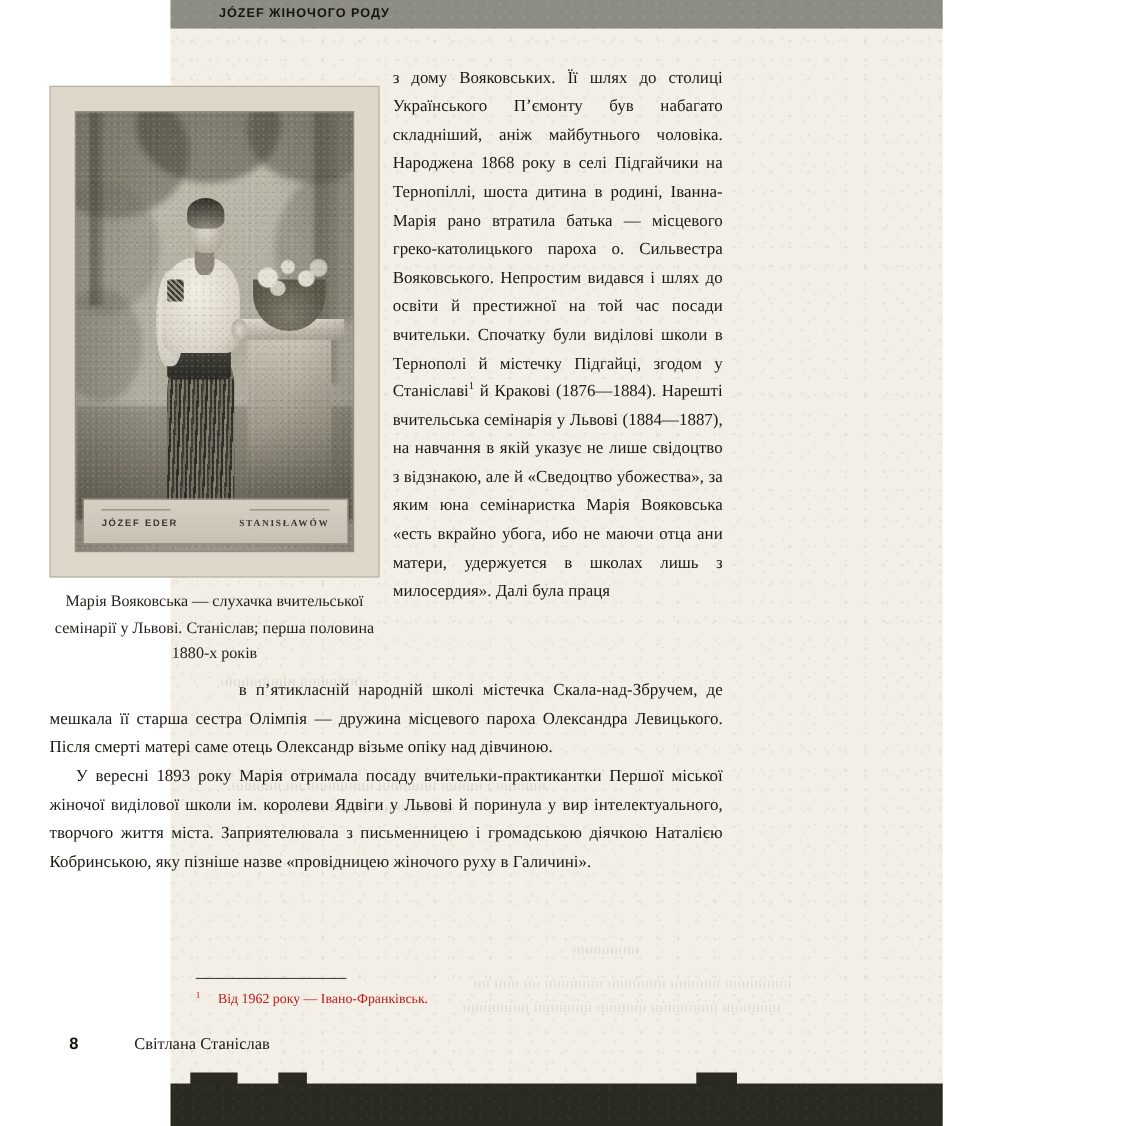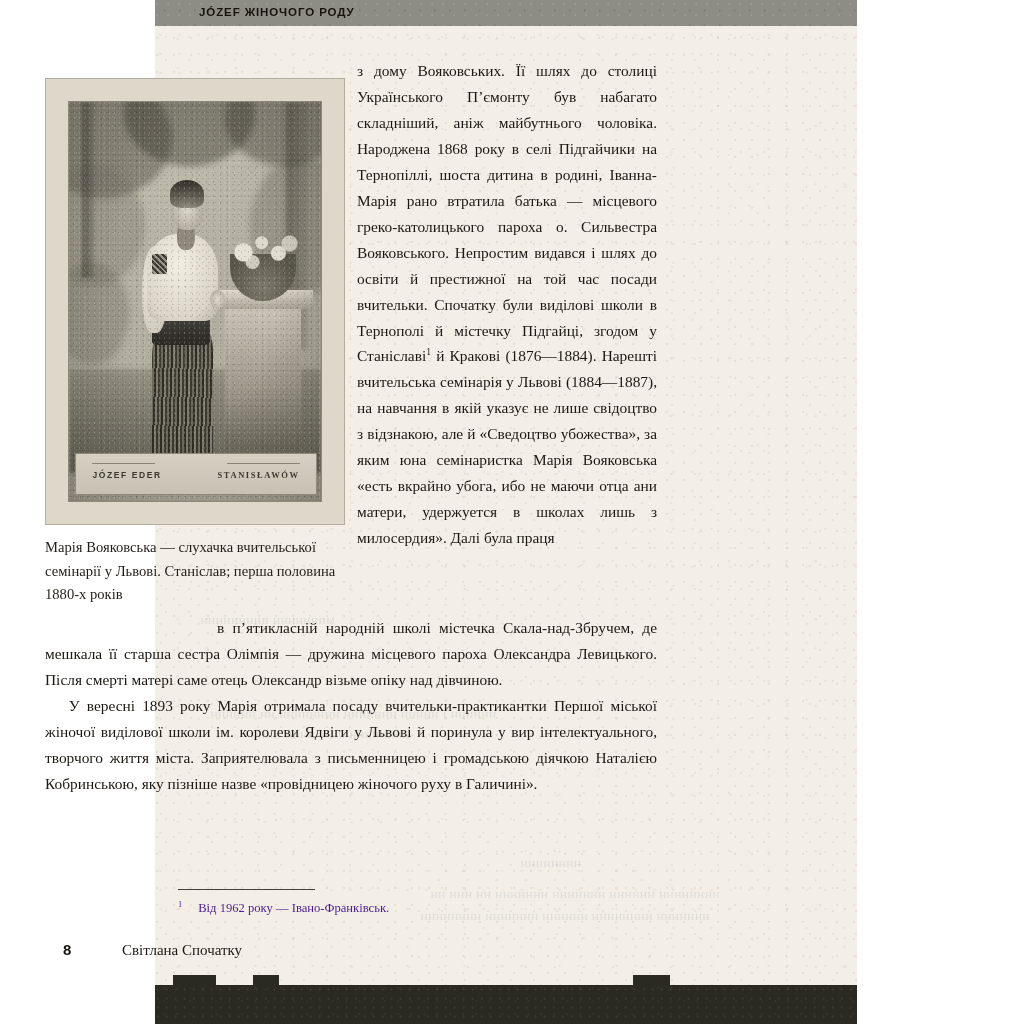--- a/index.html
+++ b/index.html
@@ -251,21 +251,21 @@
   #imprint .flourish {
     position:absolute; top:22%; height:1px; background:#57534698;
   }
   #imprint .fl-l { left: 7%;  width: 26%; }
   #imprint .fl-r { right: 7%; width: 30%; }
 
   
   #photo-caption {
     width: 300px;
     margin-top: 11px;
-    text-align: left;
+    text-align: center;
     font-size: 14.6px;
     line-height: 1.62;
     color: #211e18;
   }
 
   
   #side-column {
     position: absolute;
     left: 357px;
     top: 58px;
@@ -304,21 +304,21 @@
   }
   #footnote .rule {
     width: 137px;
     height: 1px;
     background: #46423a;
     margin-bottom: 9px;
   }
   #footnote .fn-line {
     font-size: 12.6px;
     line-height: 1.4;
-    color: #4c1d95;
+    color: #b91c1c;
     white-space: nowrap;
   }
   #footnote .fn-num {
     font-size: 8.4px;
     vertical-align: super;
     margin-right: 16px;
   }
 
   
   #footer { position: absolute; left: 0; top: 941px; width: 702px; height: 30px; }
@@ -412,21 +412,21 @@
 
   <div id="footnote">
     <div class="rule"></div>
     <div class="fn-line">
       <span class="fn-num">1</span><span>Від 1962 року — Івано-Франківськ.</span>
     </div>
   </div>
 
   <div id="footer">
     <div class="pg">8</div>
-    <div class="author">Світлана Спочатку</div>
+    <div class="author">Світлана Станіслав</div>
   </div>
 
 </div>
 
 <div id="bottom-band">
   <div class="notch" id="notch-a"></div>
   <div class="notch" id="notch-b"></div>
   <div class="notch" id="notch-c"></div>
 </div>
 

